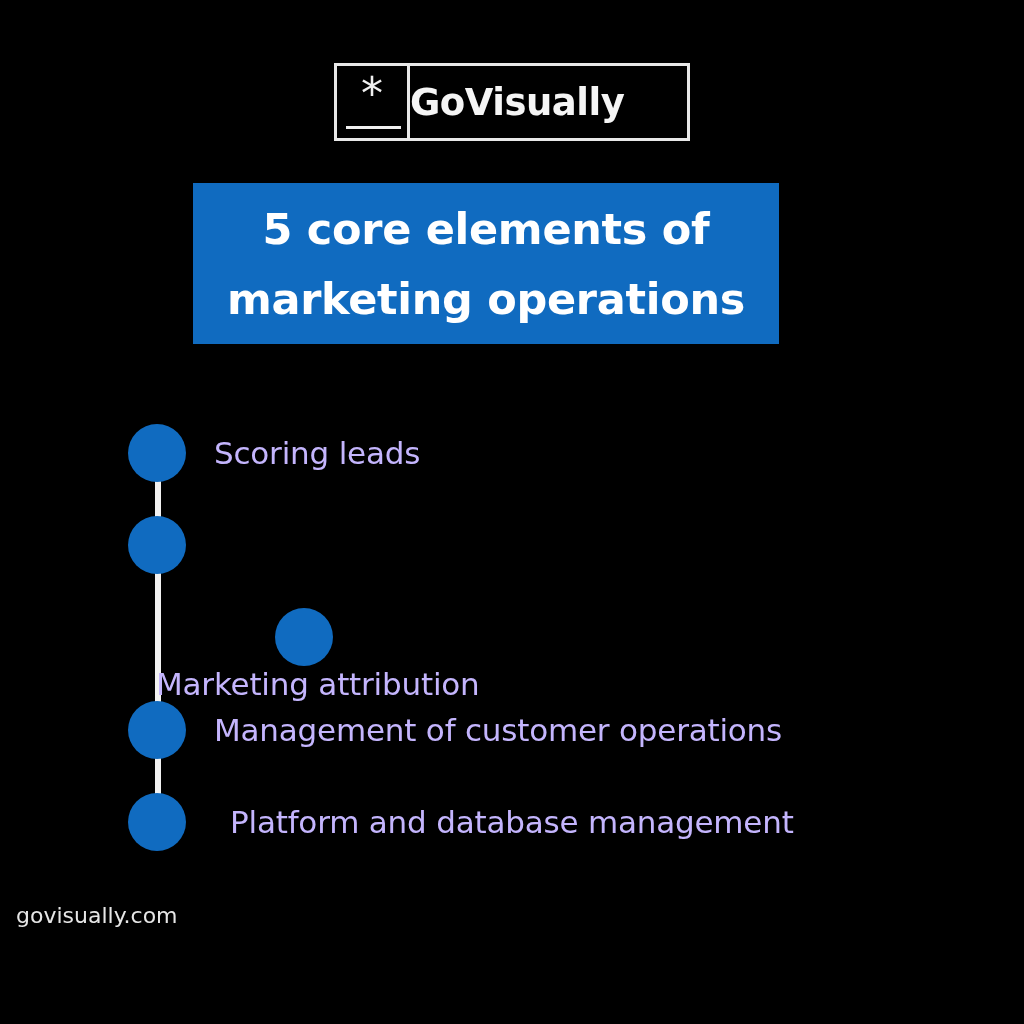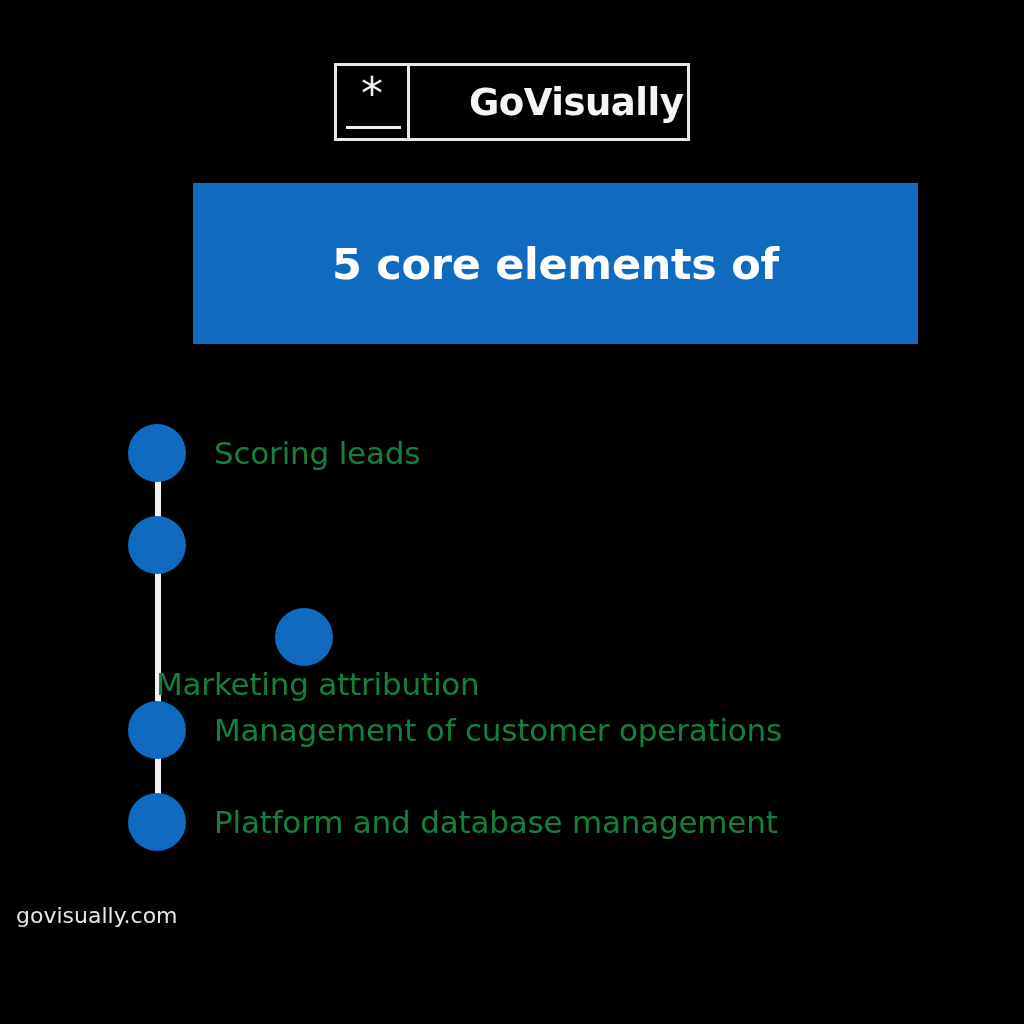--- a/index.html
+++ b/index.html
@@ -48,33 +48,31 @@
       left: 9px;
       width: 55px;
       top: 60px;
       height: 3px;
       background: #f0f0f0;
     }
     .logo-word {
       flex: 1;
       display: flex;
       align-items: center;
-      padding-left: 15px;
       font-family: "DejaVu Sans", sans-serif;
       font-weight: bold;
       font-size: 37px;
       letter-spacing: -0.5px;
       color: #f5f5f5;
-      margin-left: 44px;
     }
     .title-box {
       position: absolute;
       left: 193px;
       top: 183px;
-      width: 725px;
+      width: 586px;
       height: 161px;
       background: #106bc0;
       display: flex;
       flex-direction: column;
       align-items: center;
       justify-content: center;
     }
     .title-line {
       font-family: "DejaVu Sans", sans-serif;
       font-weight: bold;
@@ -110,21 +108,21 @@
       width: 58px;
       height: 58px;
       border-radius: 50%;
       background: #106bc0;
       flex: none;
     }
     .item-label {
       margin-left: 28px;
       font-family: "DejaVu Sans", sans-serif;
       font-size: 31px;
-      color: #15803d;
+      color: #c4b5fd;
       white-space: nowrap;
       letter-spacing: -0.2px;
     }
     .footer {
       position: absolute;
       left: 16px;
       width: 1024px;
       top: 903px;
       font-family: "DejaVu Sans", sans-serif;
       font-size: 22px;
@@ -137,20 +135,21 @@
 <div class="logo">
   <div class="logo-mark">
     <div class="logo-asterisk">*</div>
     <div class="logo-underline"></div>
   </div>
   <div class="logo-word">GoVisually</div>
 </div>
 
 <div class="title-box">
   <div class="title-line">5 core elements of</div>
+  <div class="title-line">marketing operations</div>
 </div>
 
 <div class="timeline">
   <div class="timeline-line"></div>
 
   <div class="item" style="top:424px;">
     <div class="dot"></div>
     <div class="item-label">Scoring leads</div>
   </div>
 
@@ -161,19 +160,19 @@
   <div class="item" style="top:608px;flex-direction:column;">
     <div class="dot"></div>
     <div class="item-label">Marketing attribution</div>
   </div>
 
   <div class="item" style="top:701px;">
     <div class="dot"></div>
     <div class="item-label">Management of customer operations</div>
   </div>
 
-  <div class="item" style="top:793px;">
+  <div class="item" style="top:793px;gap:16px;">
     <div class="dot"></div>
     <div class="item-label">Platform and database management</div>
   </div>
 </div>
 
 <div class="footer">govisually.com</div>
 
 </body></html>

